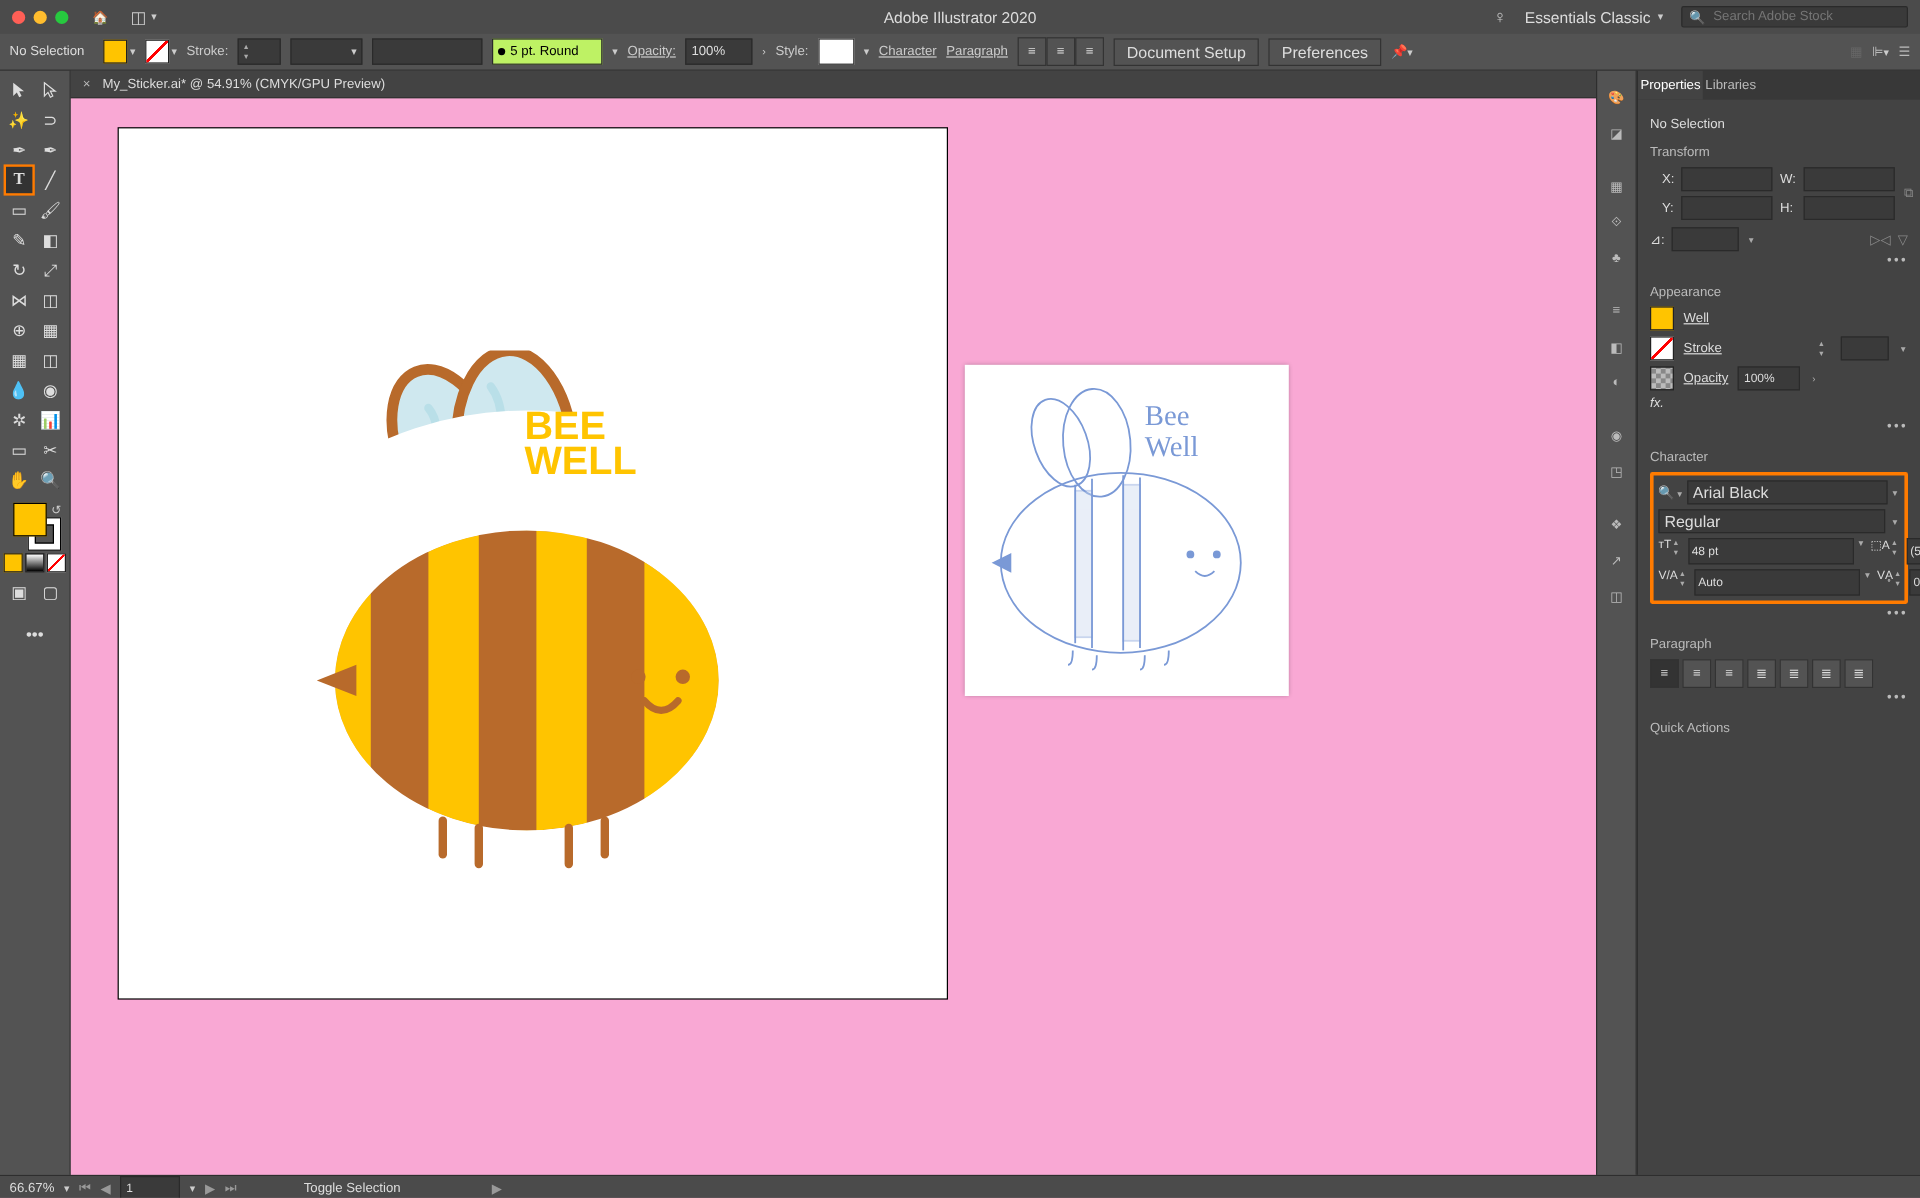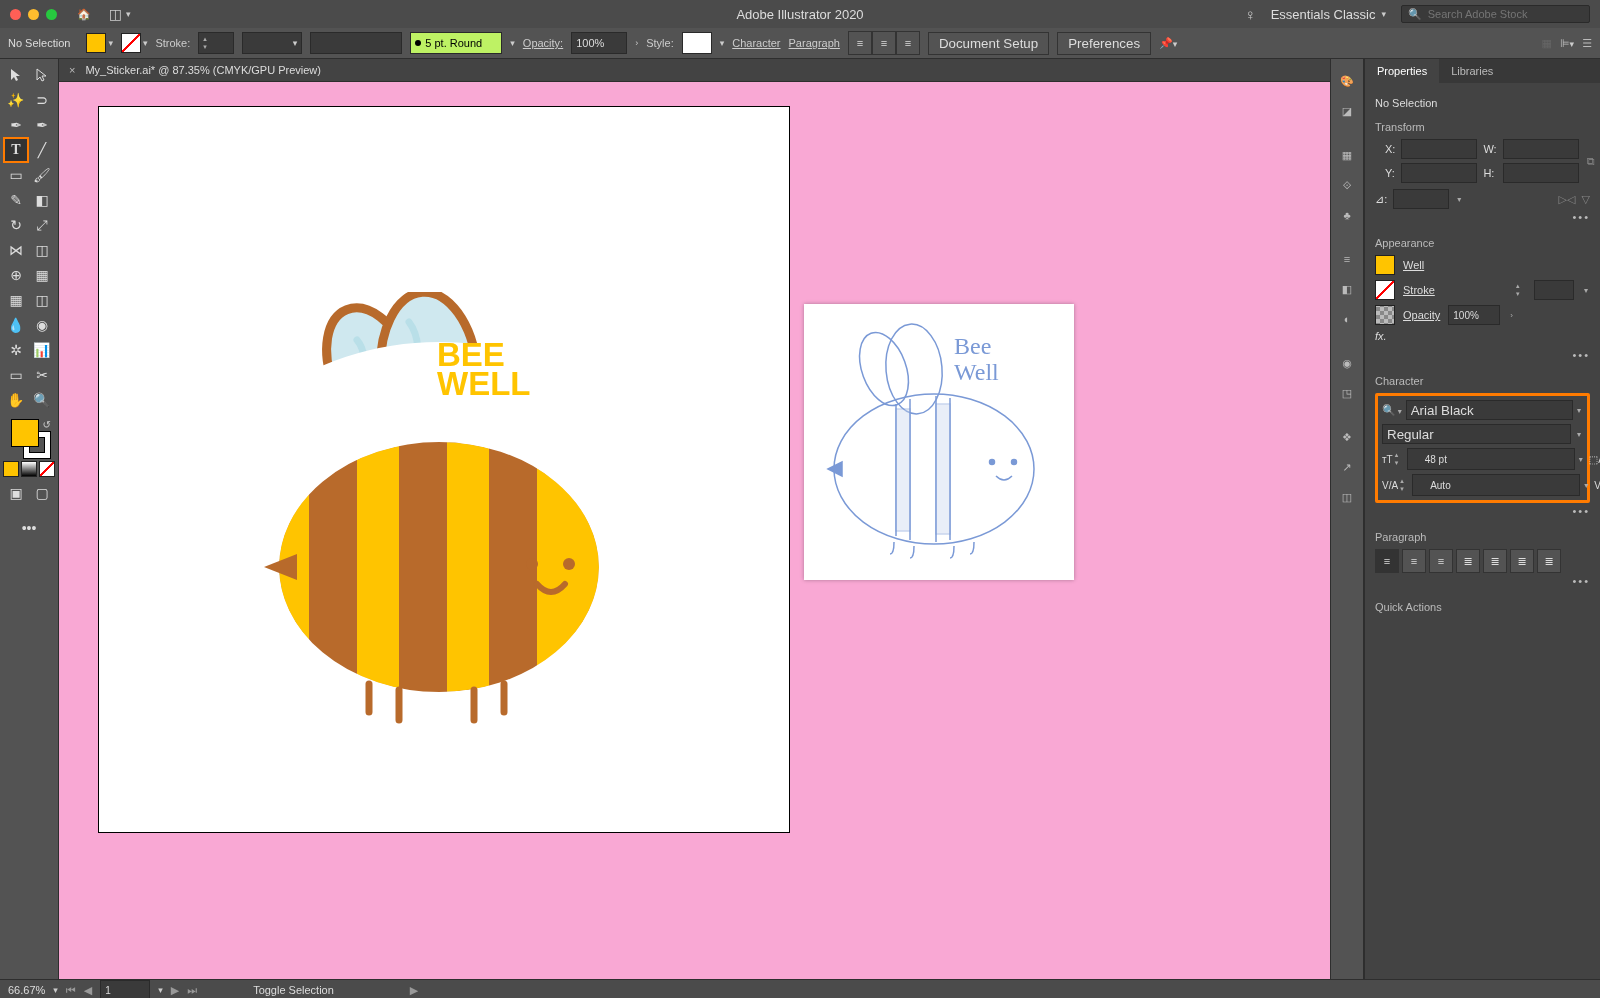--- a/index.html
+++ b/index.html
@@ -50,37 +50,37 @@
   .thumb{position:absolute;left:745px;top:222px;width:270px;height:276px;background:#fff;box-shadow:0 0 4px rgba(0,0,0,.3)}
   .sketch{position:absolute;inset:10px;}
   .sketch svg{width:100%;height:100%}
 
   .dock{width:32px;background:#535353;display:flex;flex-direction:column;gap:6px;align-items:center;padding-top:10px;border-left:1px solid #2e2e2e;border-right:1px solid #2e2e2e}
   .dockbtn{width:24px;height:24px;display:flex;align-items:center;justify-content:center;color:#bbb}
   .dsep{height:8px}
 
   .props{width:235px;background:#434343;display:flex;flex-direction:column;border-left:1px solid #2e2e2e}
   .ptabs{display:flex;background:#383838}
-  .ptab{padding:6px 12px;color:#bbb;font-size:11px}
+  .ptab{padding:6px 2px;color:#bbb;font-size:11px}
   .ptab.on{background:#434343;color:#fff}
   .pbody{flex:1;overflow-y:auto;padding:8px 10px}
   .plabel{color:#ddd;margin:6px 0}
   .psection{color:#bbb;font-size:11px;margin-top:12px;margin-bottom:6px}
   .refgrid{display:flex;align-items:center;gap:8px}
   .refbox{width:26px;height:26px;display:grid;grid-template-columns:repeat(3,1fr);grid-template-rows:repeat(3,1fr);gap:1px}
   .refbox span{background:#666}
   .xyfields{display:grid;grid-template-columns:auto 1fr auto 1fr;gap:4px 6px;align-items:center}
   .pin{width:66px;height:18px;background:#3a3a3a;border:1px solid #2a2a2a;color:#888;font-size:10px;padding:0 4px}
   .approw{display:flex;align-items:center;gap:8px;margin:5px 0}
   .more{text-align:right;color:#bbb;letter-spacing:2px;padding:2px 0}
   .charpanel{border:3px solid #ff7b00;padding:4px;border-radius:2px}
   .cin{width:100%;background:#3a3a3a;border:1px solid #2a2a2a;color:#ddd;height:20px;padding:0 4px;box-sizing:border-box}
   .crow{display:flex;gap:4px;margin-top:4px;align-items:center}
-  .crow .half{flex:1;display:flex;align-items:center;gap:2px}
-  .cval{flex:1;background:#3a3a3a;border:1px solid #2a2a2a;color:#ddd;height:20px;padding:0 17px;font-size:10px}
+  .crow .half{flex:1;display:flex;align-items:flex-start;gap:2px}
+  .cval{flex:1;background:#3a3a3a;border:1px solid #2a2a2a;color:#ddd;height:20px;padding:0 2px;font-size:10px}
   .stepper{width:10px;display:flex;flex-direction:column;font-size:7px;color:#aaa}
   .cicongroup{display:flex;gap:3px}
   .cicongroup .ci{width:22px;height:22px;display:flex;align-items:center;justify-content:center;border:1px solid #333;background:#535353}
   .cicongroup .ci.on{background:#333}
   .smallchev{font-size:8px;color:#aaa;padding:0 2px}
 
   .statusbar{height:20px;background:#4b4b4b;display:flex;align-items:center;gap:8px;padding:0 8px;color:#ddd;border-top:1px solid #2e2e2e}
 </style>
 </head>
 <body>
@@ -235,21 +235,21 @@
     <div class="trow" style="margin-top:4px">
         <div class="tbtn">▣</div>
         <div class="tbtn">▢</div>
       </div>
     <div class="tbtn" style="margin-top:10px">•••</div>
   </div>
 
   <div class="center">
     <div class="doctab">
       <span class="close">×</span>
-      <span>My_Sticker.ai* @ 87.35% (CMYK/GPU Preview)</span>
+      <span>My_Sticker.ai* @ 54.91% (CMYK/GPU Preview)</span>
     </div>
     <div class="canvaswrap">
       <div class="artboard1">
 
         <svg width="460" height="470" style="position:absolute;left:150px;top:185px">
 
           <ellipse cx="122" cy="78" rx="40" ry="65" fill="#cfe8ef" stroke="#b86a2b" stroke-width="9" transform="rotate(-22 122 78)"></ellipse>
           <ellipse cx="180" cy="80" rx="48" ry="80" fill="#cfe8ef" stroke="#b86a2b" stroke-width="9" transform="rotate(-5 180 80)"></ellipse>
           <path d="M160 30 Q175 50 165 90" stroke="#b9dfe8" stroke-width="7" fill="none" stroke-linecap="round"></path>
           <path d="M108 48 Q120 62 112 95" stroke="#b9dfe8" stroke-width="7" fill="none" stroke-linecap="round"></path>

